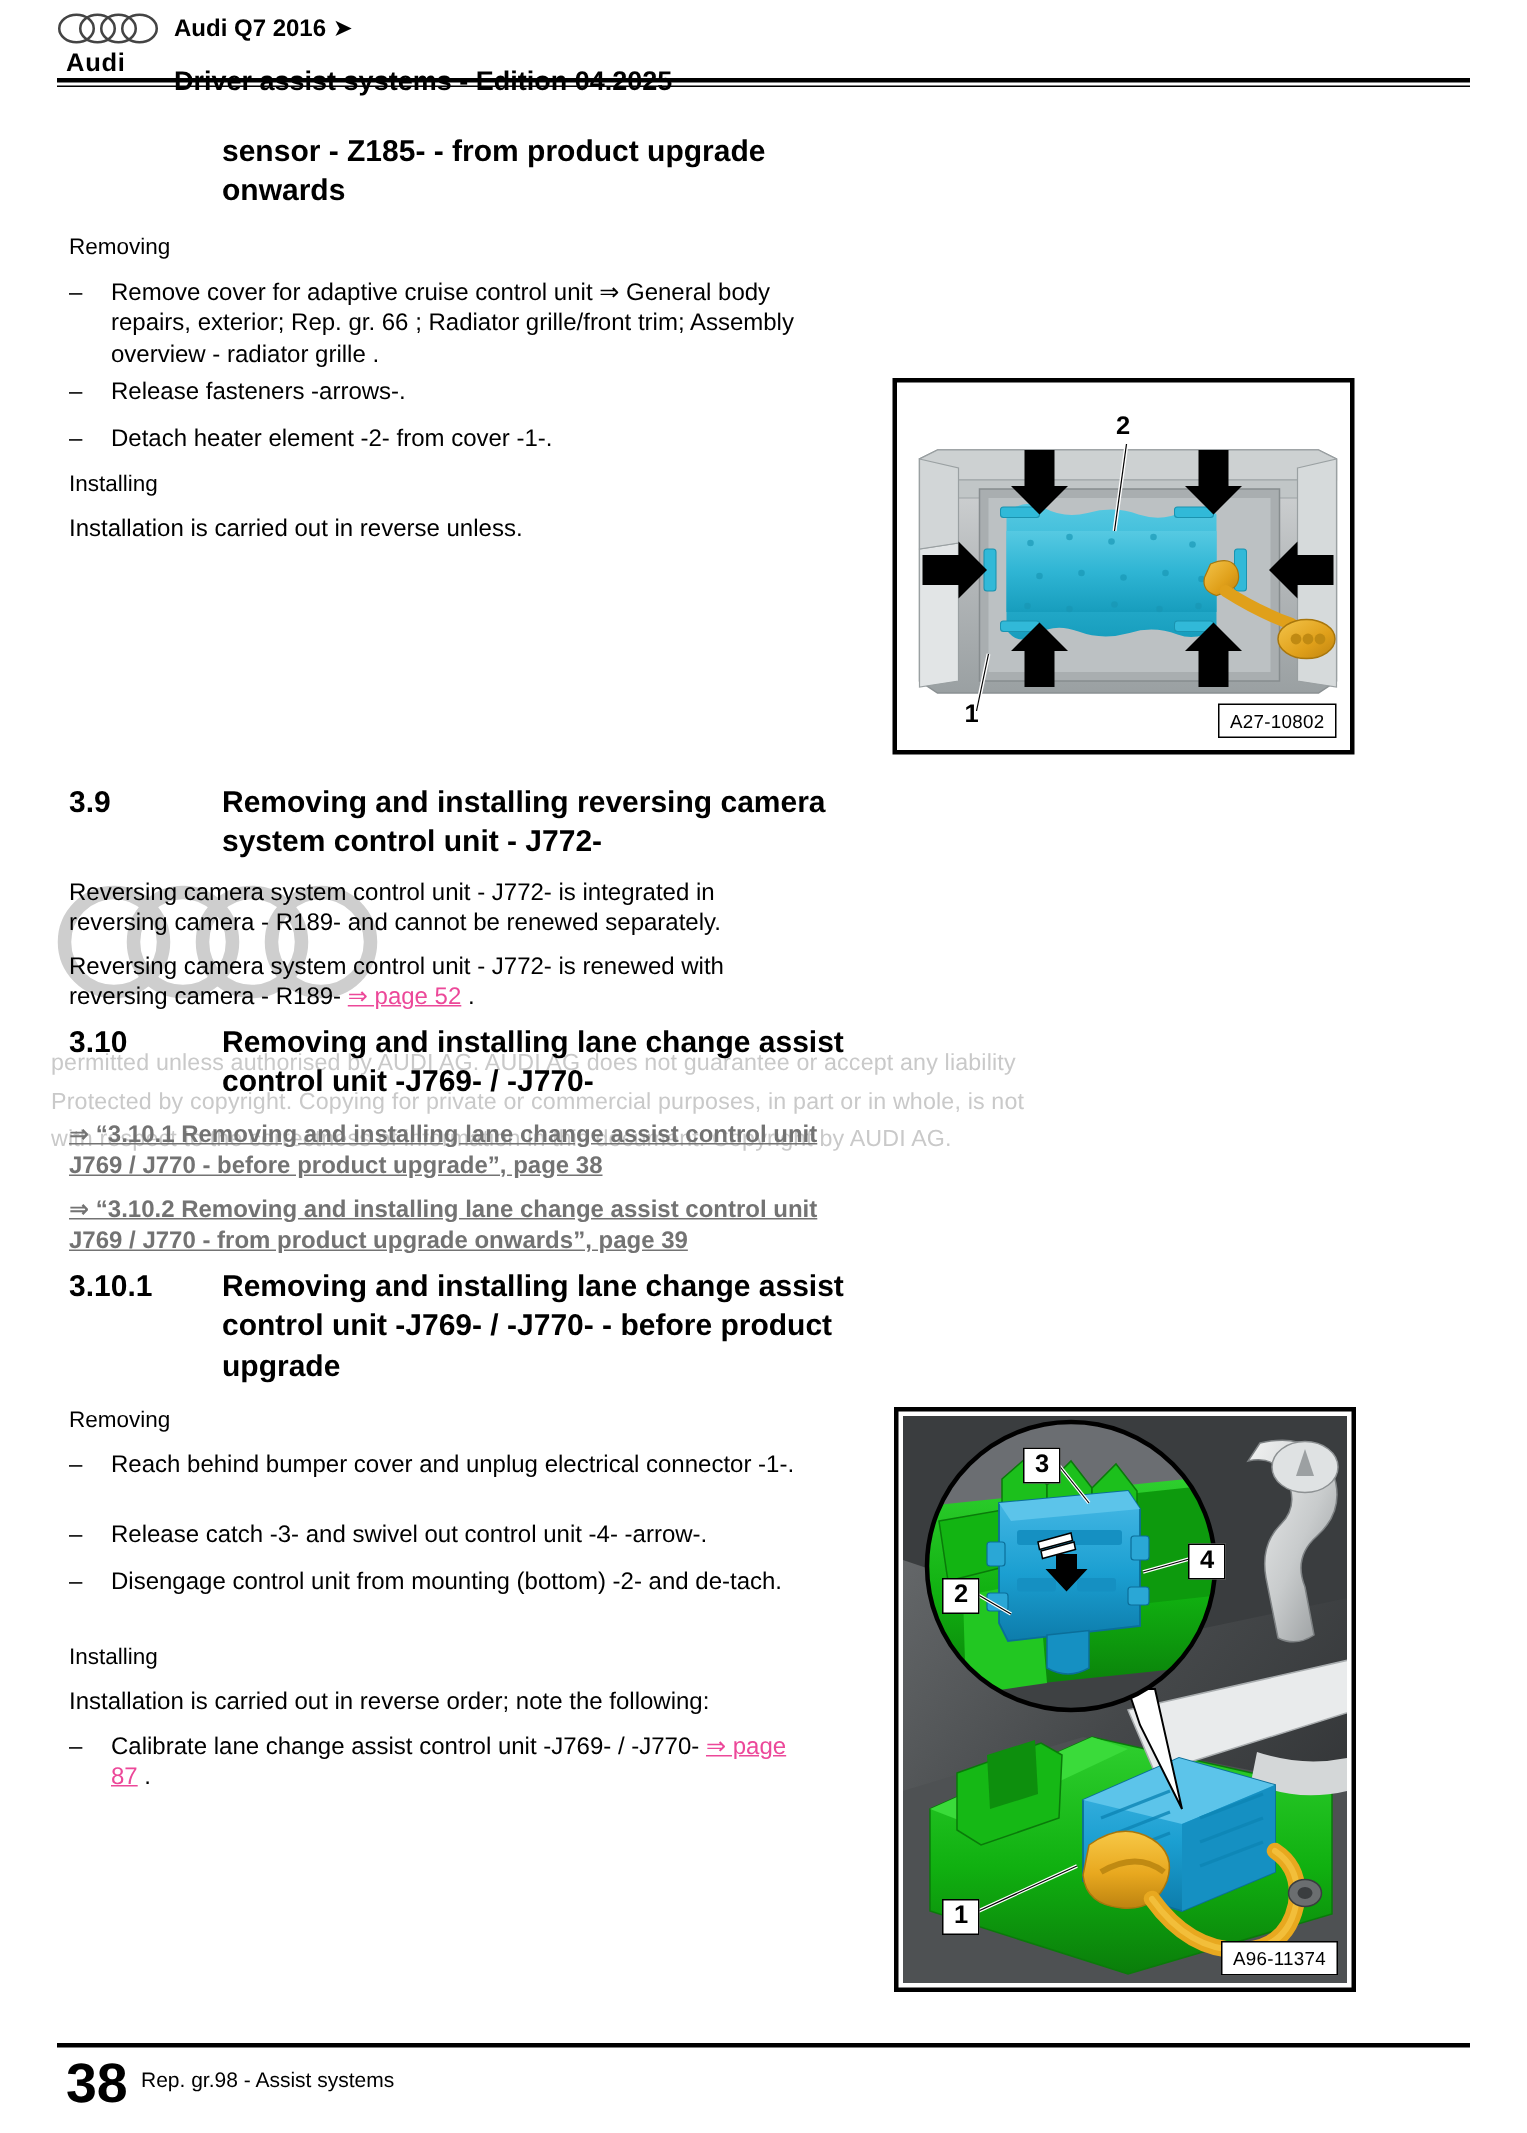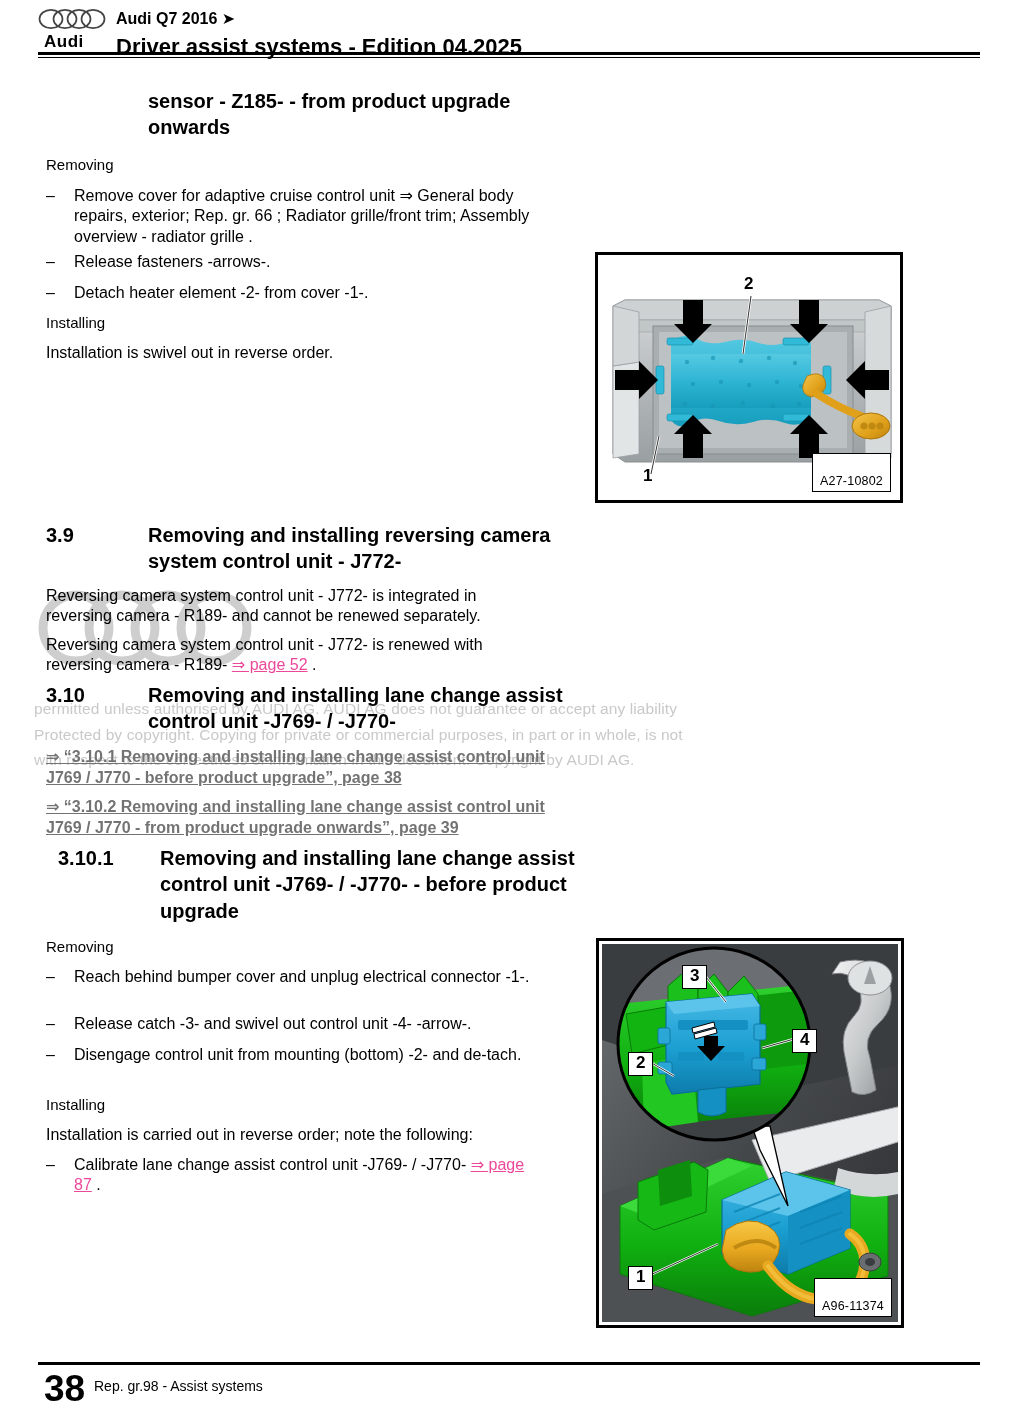--- a/index.html
+++ b/index.html
@@ -9,21 +9,21 @@
     color:#000;
   }
   .page{position:absolute;inset:0;}
 
   
   .header{position:absolute;left:38px;top:6px;width:942px;height:48px;}
   .rings{position:absolute;left:0;top:2px;width:78px;height:22px;}
   .brandword{position:absolute;left:6px;top:26px;font-size:17px;font-weight:bold;letter-spacing:.5px;
              font-family:"Liberation Sans",sans-serif;}
   .hdr-line1{position:absolute;left:78px;top:3px;font-size:16px;font-weight:bold;white-space:nowrap;}
-  .hdr-line2{position:absolute;left:78px;top:28px;font-size:22px;font-weight:bold;white-space:nowrap;}
+  .hdr-line2{position:absolute;left:78px;top:38px;font-size:18px;font-weight:bold;white-space:nowrap;}
   .hdr-rule{position:absolute;left:38px;top:52px;width:942px;height:0;border-top:3px solid #000;}
   .hdr-rule2{position:absolute;left:38px;top:57px;width:942px;height:0;border-top:1px solid #000;}
 
   
   .col{position:absolute;left:46px;width:520px;}
   h2.sec-title{margin:0;font-size:20px;font-weight:bold;line-height:1.32;}
   .sec-row{display:flex;}
   .sec-num{flex:0 0 102px;font-size:20px;font-weight:bold;line-height:1.32;}
   .sec-txt{flex:1;font-size:20px;font-weight:bold;line-height:1.32;}
   .sub-head{font-size:15px;font-weight:normal;margin:0;line-height:1.3;}
@@ -37,21 +37,21 @@
   
   .wm-rings{position:absolute;left:36px;top:582px;width:232px;height:92px;opacity:.85;z-index:0;}
   .wm-text{position:absolute;left:34px;top:696px;width:760px;z-index:0;
            color:#c9c9c9;font-size:15.5px;line-height:25.5px;letter-spacing:.1px;}
   .content{position:relative;z-index:2;}
 
   
   .fig{position:absolute;background:#fff;border:3px solid #000;box-sizing:border-box;}
   .fig-inner{position:absolute;inset:3px;overflow:hidden;}
   .fig-code{position:absolute;right:6px;bottom:5px;border:1px solid #000;background:#fff;
-            font-size:12.5px;padding:20px 7px 3px;letter-spacing:.2px;}
+            font-size:12.5px;padding:4px 7px 3px;letter-spacing:.2px;}
   .callout-plain{position:absolute;font-size:17px;font-weight:bold;color:#000;}
   .callout-box{position:absolute;background:#fff;border:1.3px solid #000;
                font-size:17px;font-weight:bold;padding:1px 7px 2px;line-height:1.1;}
 
   
   .foot-rule{position:absolute;left:38px;top:1362px;width:942px;height:0;border-top:3px solid #000;}
   .foot-pg{position:absolute;left:44px;top:1368px;font-size:37px;font-weight:bold;}
   .foot-txt{position:absolute;left:94px;top:1378px;font-size:14px;}
 </style>
 </head>
@@ -117,21 +117,21 @@
       <div class="bullet">
         <span class="dash">–</span>
         <span class="btxt">Detach heater element -2- from cover -1-.</span>
       </div>
     </div>
 
     <div class="col" style="top:313px;">
       <p class="sub-head">Installing</p>
     </div>
     <div class="col" style="top:343px;">
-      <p class="para">Installation is swivel out in reverse order.</p>
+      <p class="para">Installation is carried out in reverse unless.</p>
     </div>
 
     <div class="col" style="top:522px;">
       <div class="sec-row">
         <div class="sec-num">3.9</div>
         <div class="sec-txt">Removing and installing reversing camera system control unit - J772-</div>
       </div>
     </div>
 
     <div class="col" style="top:586px;width:500px;">
@@ -149,21 +149,21 @@
       </div>
     </div>
 
     <div class="col" style="top:747px;width:500px;">
       <a class="redblock" href="#">⇒ “3.10.1 Removing and installing lane change assist control unit J769 / J770 - before product upgrade”, page 38</a>
     </div>
     <div class="col" style="top:797px;width:500px;">
       <a class="redblock" href="#">⇒ “3.10.2 Removing and installing lane change assist control unit J769 / J770 - from product upgrade onwards”, page 39</a>
     </div>
 
-    <div class="col" style="top:845px;margin-left:12px;">
+    <div class="col" style="top:845px;">
       <div class="sec-row">
         <div class="sec-num">3.10.1</div>
         <div class="sec-txt">Removing and installing lane change assist control unit -J769- / -J770- - before product upgrade</div>
       </div>
     </div>
 
     <div class="col" style="top:937px;">
       <p class="sub-head">Removing</p>
     </div>
 

